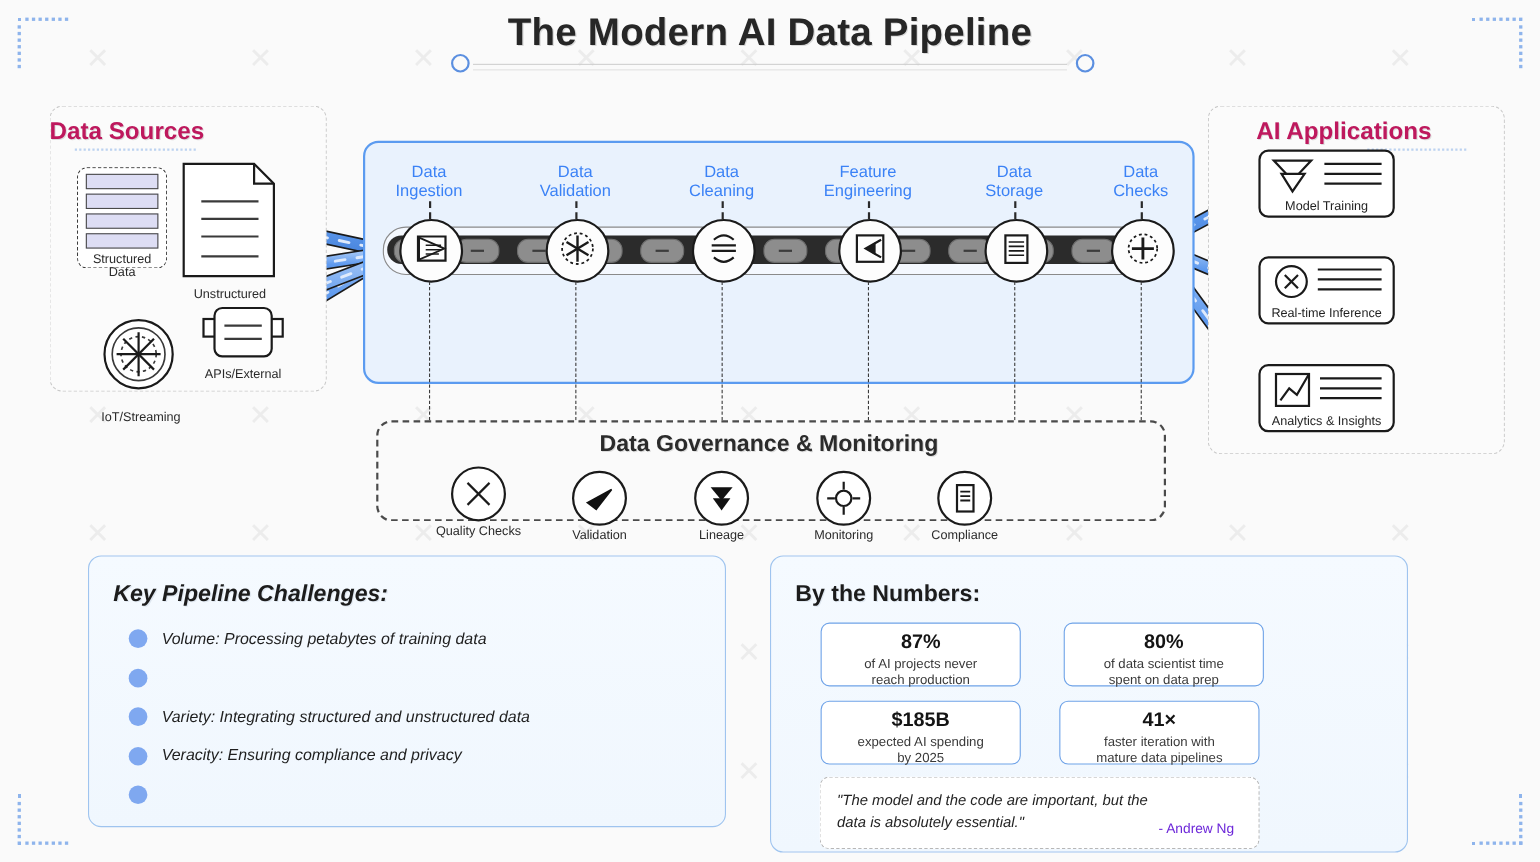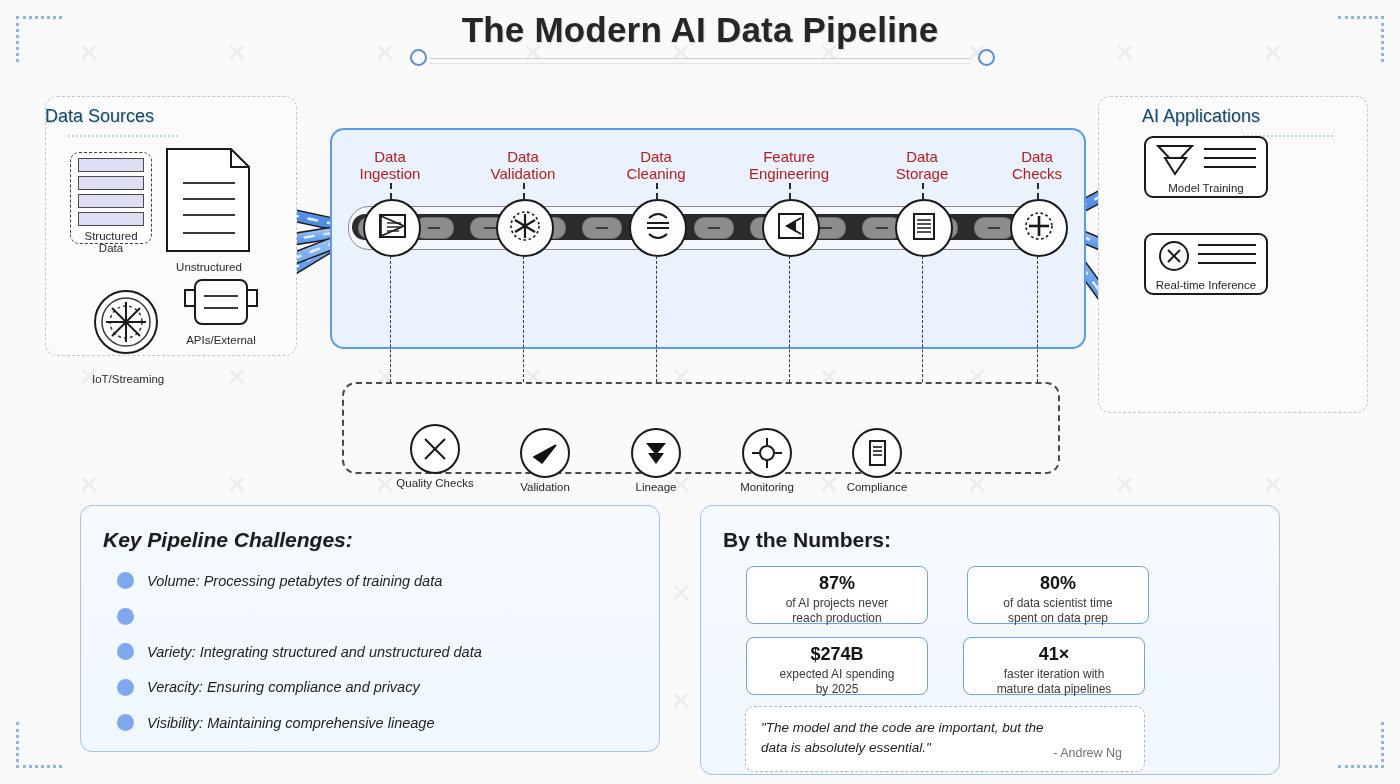--- a/index.html
+++ b/index.html
@@ -65,21 +65,21 @@
   #title-dot-r { left: 978px; }
 
   
   .panel-dashed {
     position:absolute;
     border: 1px dashed #c9c9c9;
     border-radius: 12px;
     background: #fbfbfb;
   }
   .panel-title {
-    font-size: 18px; font-weight: normal; color:#0c4a6e;
+    font-size: 22px; font-weight: bold; color:#be185d;
     text-shadow: 1px 1px 0 #dcdcdc;
   }
   .panel-underline {
     border-top: 2px dotted #bcd2f0;
   }
 
   
   #ds-panel { left:45px; top:96px; width:250px; height:258px; }
   #ds-title { position:absolute; left:45px; top:106px; }
   #ds-underline { position:absolute; left:68px; top:135px; width:110px; }
@@ -118,21 +118,21 @@
     content:""; position:absolute; left:13px; top:9px;
     width:12px; height:2px; background:#3c3c3c;
   }
   .stage-circle {
     position:absolute; width:54px; height:54px; border-radius:50%;
     background:#fdfdfd; border:2.5px solid #1a1a1a;
     display:flex; align-items:center; justify-content:center;
   }
   .stage-label {
     position:absolute; width:130px; text-align:center;
-    font-size:15px; color:#b91c1c; line-height:1.15;
+    font-size:15px; color:#3b82f6; line-height:1.15;
   }
   .stage-tick {
     position:absolute; width:0; border-left: 2px dashed #2a2a2a; height:16px;
   }
   .drop-line {
     position:absolute; width:0; border-left: 1.5px dashed #3a3a3a;
   }
 
   
   #gov-panel {
@@ -216,21 +216,21 @@
   #quote-box {
     position:absolute; left:745px; top:706px; width:400px; height:66px;
     background:#fff; border:1px dashed #b7b7b7; border-radius:9px;
     box-sizing:border-box; padding:11px 15px;
   }
   #quote-text {
     font-size:13.5px; font-style:italic; color:#232323; line-height:1.5;
   }
   #quote-author {
     position:absolute; right:22px; bottom:11px;
-    font-size:12.5px; color:#737373; font-style:normal;
+    font-size:12.5px; color:#6d28d9; font-style:normal;
   }
 </style>
 </head>
 <body>
 
 <div id="root">
 
   <div id="watermarks">
       <div class="wm" style="left: 78px; top: 40px;">✕</div>
       <div class="wm" style="left: 226px; top: 40px;">✕</div>
@@ -523,20 +523,21 @@
         <span><svg width="34" height="34">
             <circle cx="17" cy="17" r="13" fill="none" stroke="#1a1a1a" stroke-width="1.6" stroke-dasharray="2.6 2.6"></circle>
             <line x1="17" y1="7" x2="17" y2="27" stroke="#1a1a1a" stroke-width="2.6"></line>
             <line x1="7" y1="17" x2="27" y2="17" stroke="#1a1a1a" stroke-width="2.6"></line>
           </svg></span>
       </div>
       <div class="drop-line" style="left: 1037px; top: 256px; height: 126px;"></div>
     </div>
 
   <div id="gov-panel"></div>
+  <div id="gov-title">Data Governance &amp; Monitoring</div>
   <div id="gov-items">
       <div class="gov-item" style="left: 380px; top: 424px;">
         <div class="gov-circle">
           <svg width="34" height="34">
             <line x1="7" y1="7" x2="27" y2="27" stroke="#1a1a1a" stroke-width="2"></line>
             <line x1="27" y1="7" x2="7" y2="27" stroke="#1a1a1a" stroke-width="2"></line>
           </svg>
         </div>
         <div class="gov-label">Quality Checks</div>
       </div>
@@ -610,20 +611,32 @@
       <line x1="34" y1="15" x2="22" y2="27" stroke="#1a1a1a" stroke-width="2"></line>
       <g stroke="#1a1a1a" stroke-width="2">
         <line x1="52" y1="10" x2="110" y2="10"></line>
         <line x1="52" y1="19" x2="110" y2="19"></line>
         <line x1="52" y1="28" x2="110" y2="28"></line>
       </g>
     </svg>
     <div class="app-label">Real-time Inference</div>
   </div>
 
+  <div class="app-card" style="top:331px;">
+    <svg width="120" height="42">
+      <rect x="14" y="7" width="30" height="29" fill="#fff" stroke="#1a1a1a" stroke-width="2"></rect>
+      <polyline points="18,31 26,20 33,26 44,7" fill="none" stroke="#1a1a1a" stroke-width="2"></polyline>
+      <g stroke="#1a1a1a" stroke-width="2">
+        <line x1="54" y1="11" x2="110" y2="11"></line>
+        <line x1="54" y1="20" x2="110" y2="20"></line>
+        <line x1="54" y1="29" x2="110" y2="29"></line>
+      </g>
+    </svg>
+    <div class="app-label">Analytics &amp; Insights</div>
+  </div>
 
   <div class="bottom-panel" id="challenges-panel">
     <div class="bp-title">Key Pipeline Challenges:</div>
     <div id="challenges-list">
         <div class="challenge-row" style="top: 66px;">
           <span class="bullet"></span>
           <span class="challenge-text">Volume: Processing petabytes of training data</span>
         </div>
         <div class="challenge-row" style="top: 101.5px;">
           <span class="bullet"></span>
@@ -631,38 +644,37 @@
         <div class="challenge-row" style="top: 137px;">
           <span class="bullet"></span>
           <span class="challenge-text">Variety: Integrating structured and unstructured data</span>
         </div>
         <div class="challenge-row" style="top: 172.5px;">
           <span class="bullet"></span>
           <span class="challenge-text">Veracity: Ensuring compliance and privacy</span>
         </div>
         <div class="challenge-row" style="top: 208px;">
           <span class="bullet"></span>
-          <span class="challenge-text">Visibility: Maintaining comprehensive lineage</span>
         </div>
       </div>
   </div>
 
   <div class="bottom-panel" id="numbers-panel">
     <div class="bp-title">By the Numbers:</div>
     <div id="stats-grid">
         <div class="stat-card" style="left: 45px; top: 60px;">
           <div class="stat-value">87%</div>
           <div class="stat-desc">of AI projects never<br>reach production</div>
         </div>
         <div class="stat-card" style="left: 266px; top: 60px;">
           <div class="stat-value">80%</div>
           <div class="stat-desc">of data scientist time<br>spent on data prep</div>
         </div>
         <div class="stat-card" style="left: 45px; top: 131px;">
-          <div class="stat-value">$274B</div>
+          <div class="stat-value">$185B</div>
           <div class="stat-desc">expected AI spending<br>by 2025</div>
         </div>
         <div class="stat-card" style="left: 262px; top: 131px;">
           <div class="stat-value">41×</div>
           <div class="stat-desc">faster iteration with<br>mature data pipelines</div>
         </div>
       </div>
   </div>
 
   <div id="quote-box">

